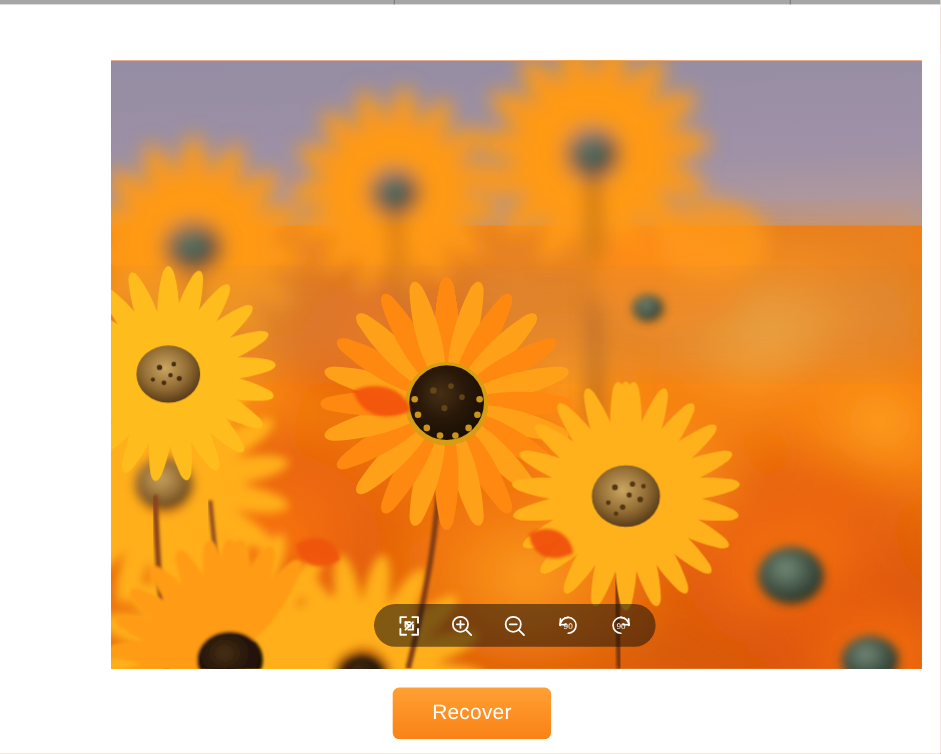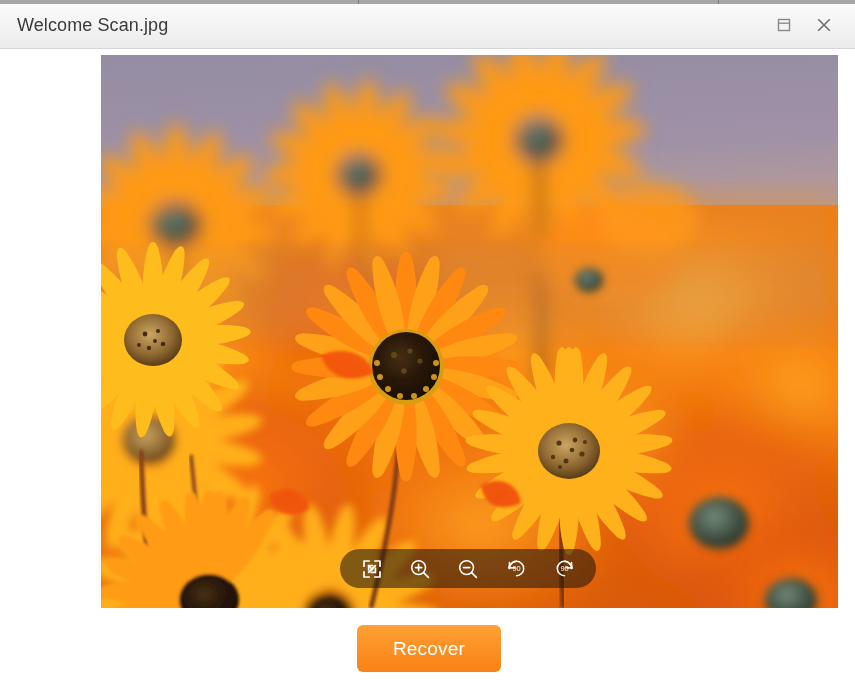--- a/index.html
+++ b/index.html
@@ -147,41 +147,20 @@
 </head>
 <body>
 
 <div id="viewer-window">
 
   <div id="parent-window-strip">
     <span class="tick" style="left:358px"></span>
     <span class="tick" style="left:718px"></span>
   </div>
 
-  <div id="title-bar">
-    <div id="window-title">Welcome Scan.jpg</div>
-
-    <div class="win-btn" id="restore-button">
-      <span>
-        <svg width="16" height="16" viewBox="0 0 16 16">
-          <rect x="2.5" y="2.5" width="11" height="11" fill="none" stroke="#8a8a8a" stroke-width="1.4"></rect>
-          <line x1="2.5" y1="6.2" x2="13.5" y2="6.2" stroke="#8a8a8a" stroke-width="1.4"></line>
-        </svg>
-      </span>
-    </div>
-
-    <div class="win-btn" id="close-button">
-      <span>
-        <svg width="18" height="18" viewBox="0 0 18 18">
-          <line x1="3.2" y1="3.2" x2="14.8" y2="14.8" stroke="#6e6e70" stroke-width="1.6"></line>
-          <line x1="14.8" y1="3.2" x2="3.2" y2="14.8" stroke="#6e6e70" stroke-width="1.6"></line>
-        </svg>
-      </span>
-    </div>
-  </div>
 
   <div id="content-area">
 
     <div id="image-stage">
       <svg id="photo-svg" viewBox="0 0 737 553" preserveAspectRatio="xMidYMid slice">
         <defs>
           <linearGradient id="skyGrad" x1="0" y1="0" x2="0.15" y2="1">
             <stop offset="0%" stop-color="#8e8fae"></stop>
             <stop offset="45%" stop-color="#9a93b2"></stop>
             <stop offset="78%" stop-color="#b8a09c"></stop>

